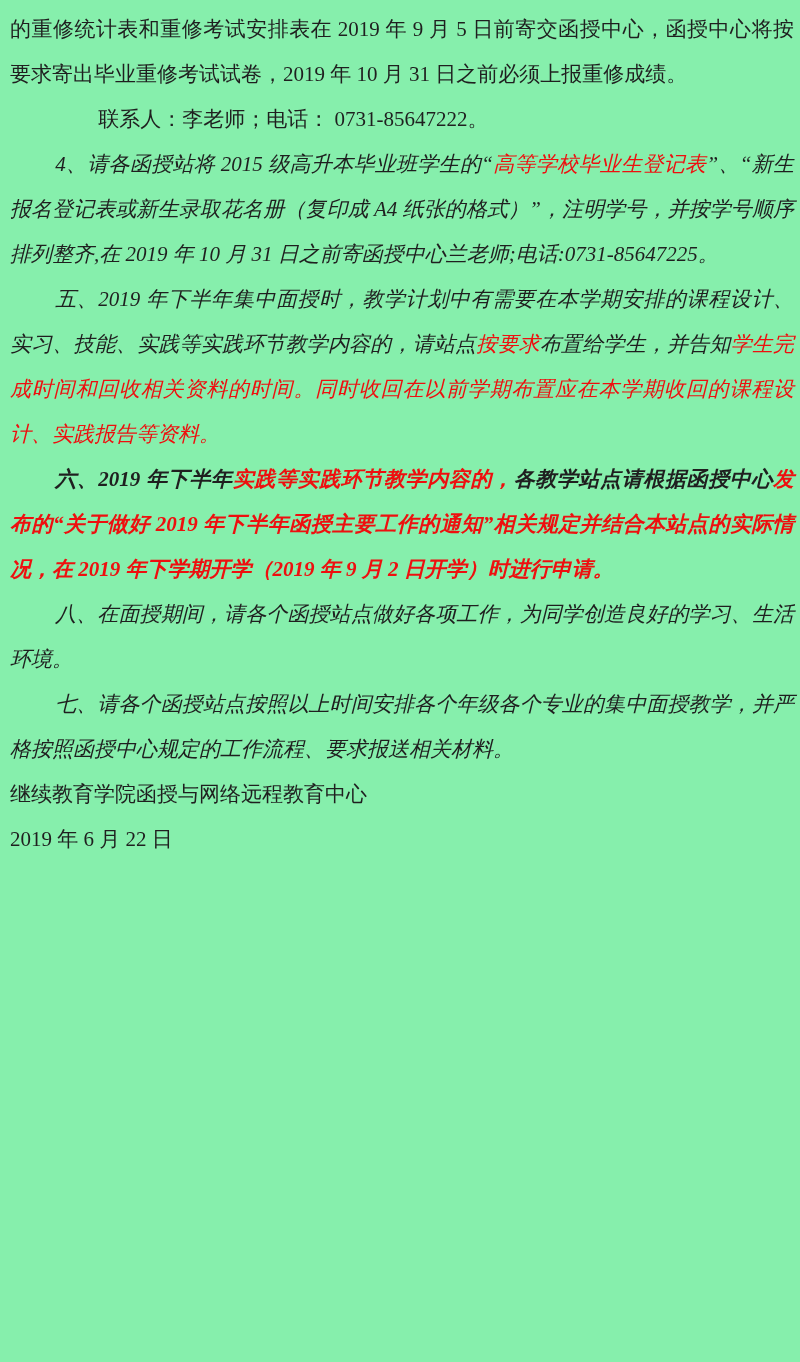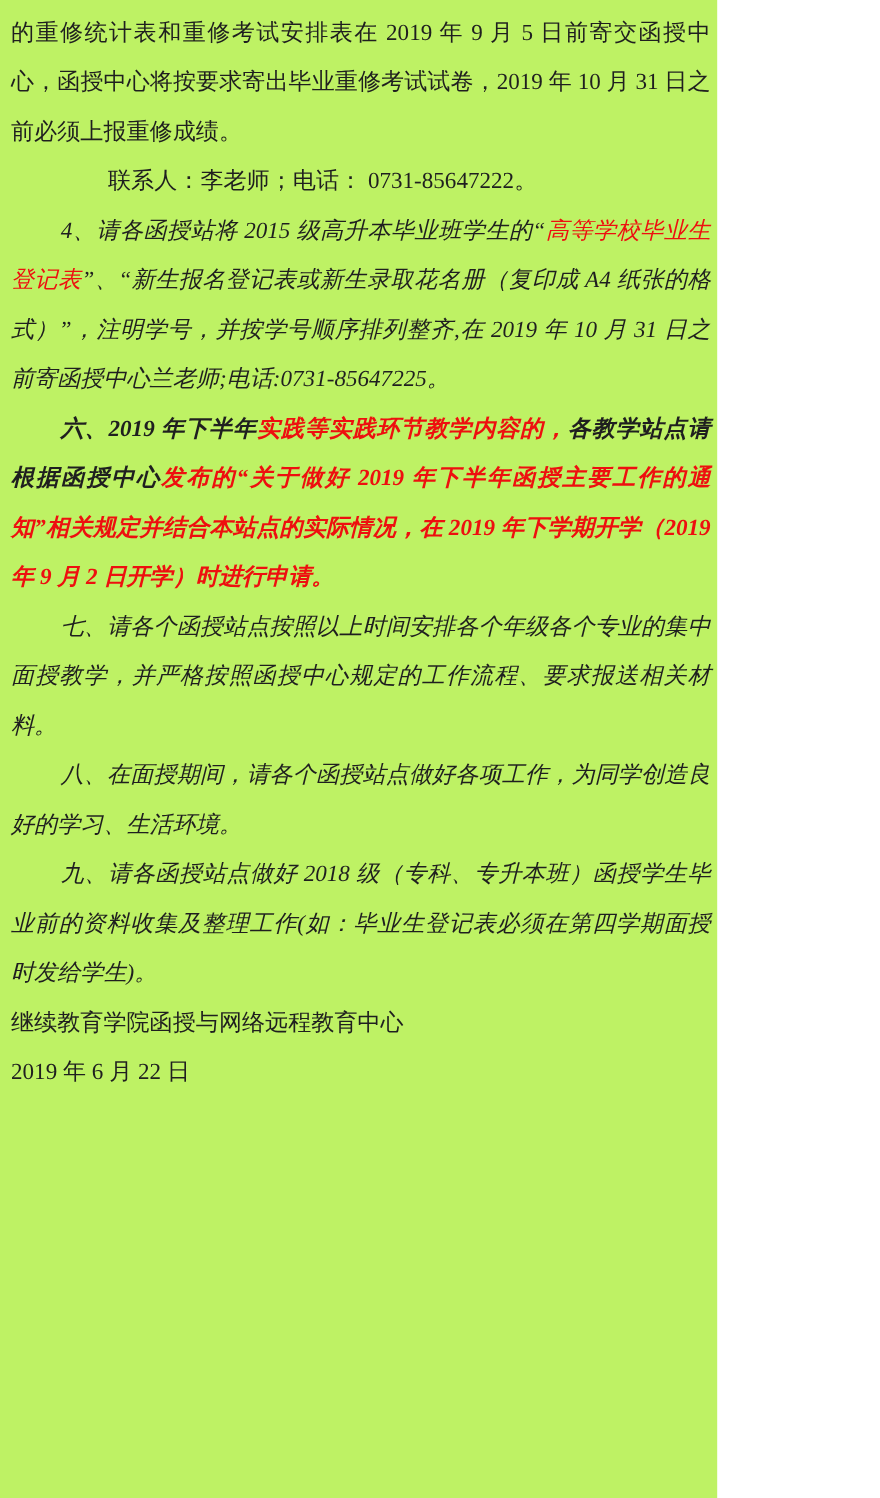--- a/index.html
+++ b/index.html
@@ -1,21 +1,21 @@
 <!DOCTYPE html>
 <html style="--accent-red: #ee0f0f; --text-color: #1f1f1f;"><head>
 <meta charset="utf-8">
 <style>
   html, body { margin: 0; padding: 0; background: #ffffff; }
   .page {
     position: relative;
-    width: 652px;
+    width: 800px;
     min-height: 1362px;
     box-sizing: border-box;
-    background: #bef264;
+    background: #86efac;
     padding: 7px 6px 0 10px;
     font-family: "Liberation Serif", "DejaVu Serif", serif;
     font-size: 21px;
     line-height: 45px;
     color: var(--text-color, #1f1f1f);
     overflow: hidden;
   }
   p.para {
     margin: 0;
     text-align: justify;
@@ -39,20 +39,20 @@
   }
 </style>
 </head>
 <body style="background: rgb(255, 255, 255);">
 
 <div class="page">
   <div id="doc-body">
       <p class="para no-indent"><span>的重修统计表和重修考试安排表在 2019 年 9 月 5 日前寄交函授中心，函授中心将按要求寄出毕业重修考试试卷，2019 年 10 月 31 日之前必须上报重修成绩。</span></p>
       <p class="para contact-indent"><span>联系人：李老师；电话： 0731-85647222。</span></p>
       <p class="para indent"><span>4、请各函授站将 2015 级高升本毕业班学生的“</span><span class="red">高等学校毕业生登记表</span><span>”、“新生报名登记表或新生录取花名册（复印成 A4 纸张的格式）”，注明学号，并按学号顺序排列整齐,在 2019 年 10 月 31 日之前寄函授中心兰老师;电话:0731-85647225。</span></p>
+      <p class="para indent"><span>五、2019 年下半年集中面授时，教学计划中有需要在本学期安排的课程设计、实习、技能、实践等实践环节教学内容的，请站点</span><span class="red">按要求</span><span>布置给学生，并告知</span><span class="red">学生完成时间和回收相关资料的时间。同时收回在以前学期布置应在本学期收回的课程设计、实践报告等资料。</span></p>
       <p class="para indent bold"><span>六、2019 年下半年</span><span class="red">实践等实践环节教学内容的，</span><span>各教学站点请根据函授中心</span><span class="red">发布的“关于做好 2019 年下半年函授主要工作的通知”相关规定并结合本站点的实际情况，在 2019 年下学期开学（2019 年 9 月 2 日开学）时进行申请。</span></p>
+      <p class="para indent"><span>八、在面授期间，请各个函授站点做好各项工作，为同学创造良好的学习、生活环境。</span></p>
       <p class="para indent"><span>七、请各个函授站点按照以上时间安排各个年级各个专业的集中面授教学，并严格按照函授中心规定的工作流程、要求报送相关材料。</span></p>
-      <p class="para indent"><span>八、在面授期间，请各个函授站点做好各项工作，为同学创造良好的学习、生活环境。</span></p>
-      <p class="para indent"><span>九、请各函授站点做好 2018 级（专科、专升本班）函授学生毕业前的资料收集及整理工作(如：毕业生登记表必须在第四学期面授时发给学生)。</span></p>
     </div>
   <p class="para footer-signature">继续教育学院函授与网络远程教育中心</p>
   <p class="para footer-date">2019 年 6 月 22 日</p>
 </div>
 
 </body></html>

